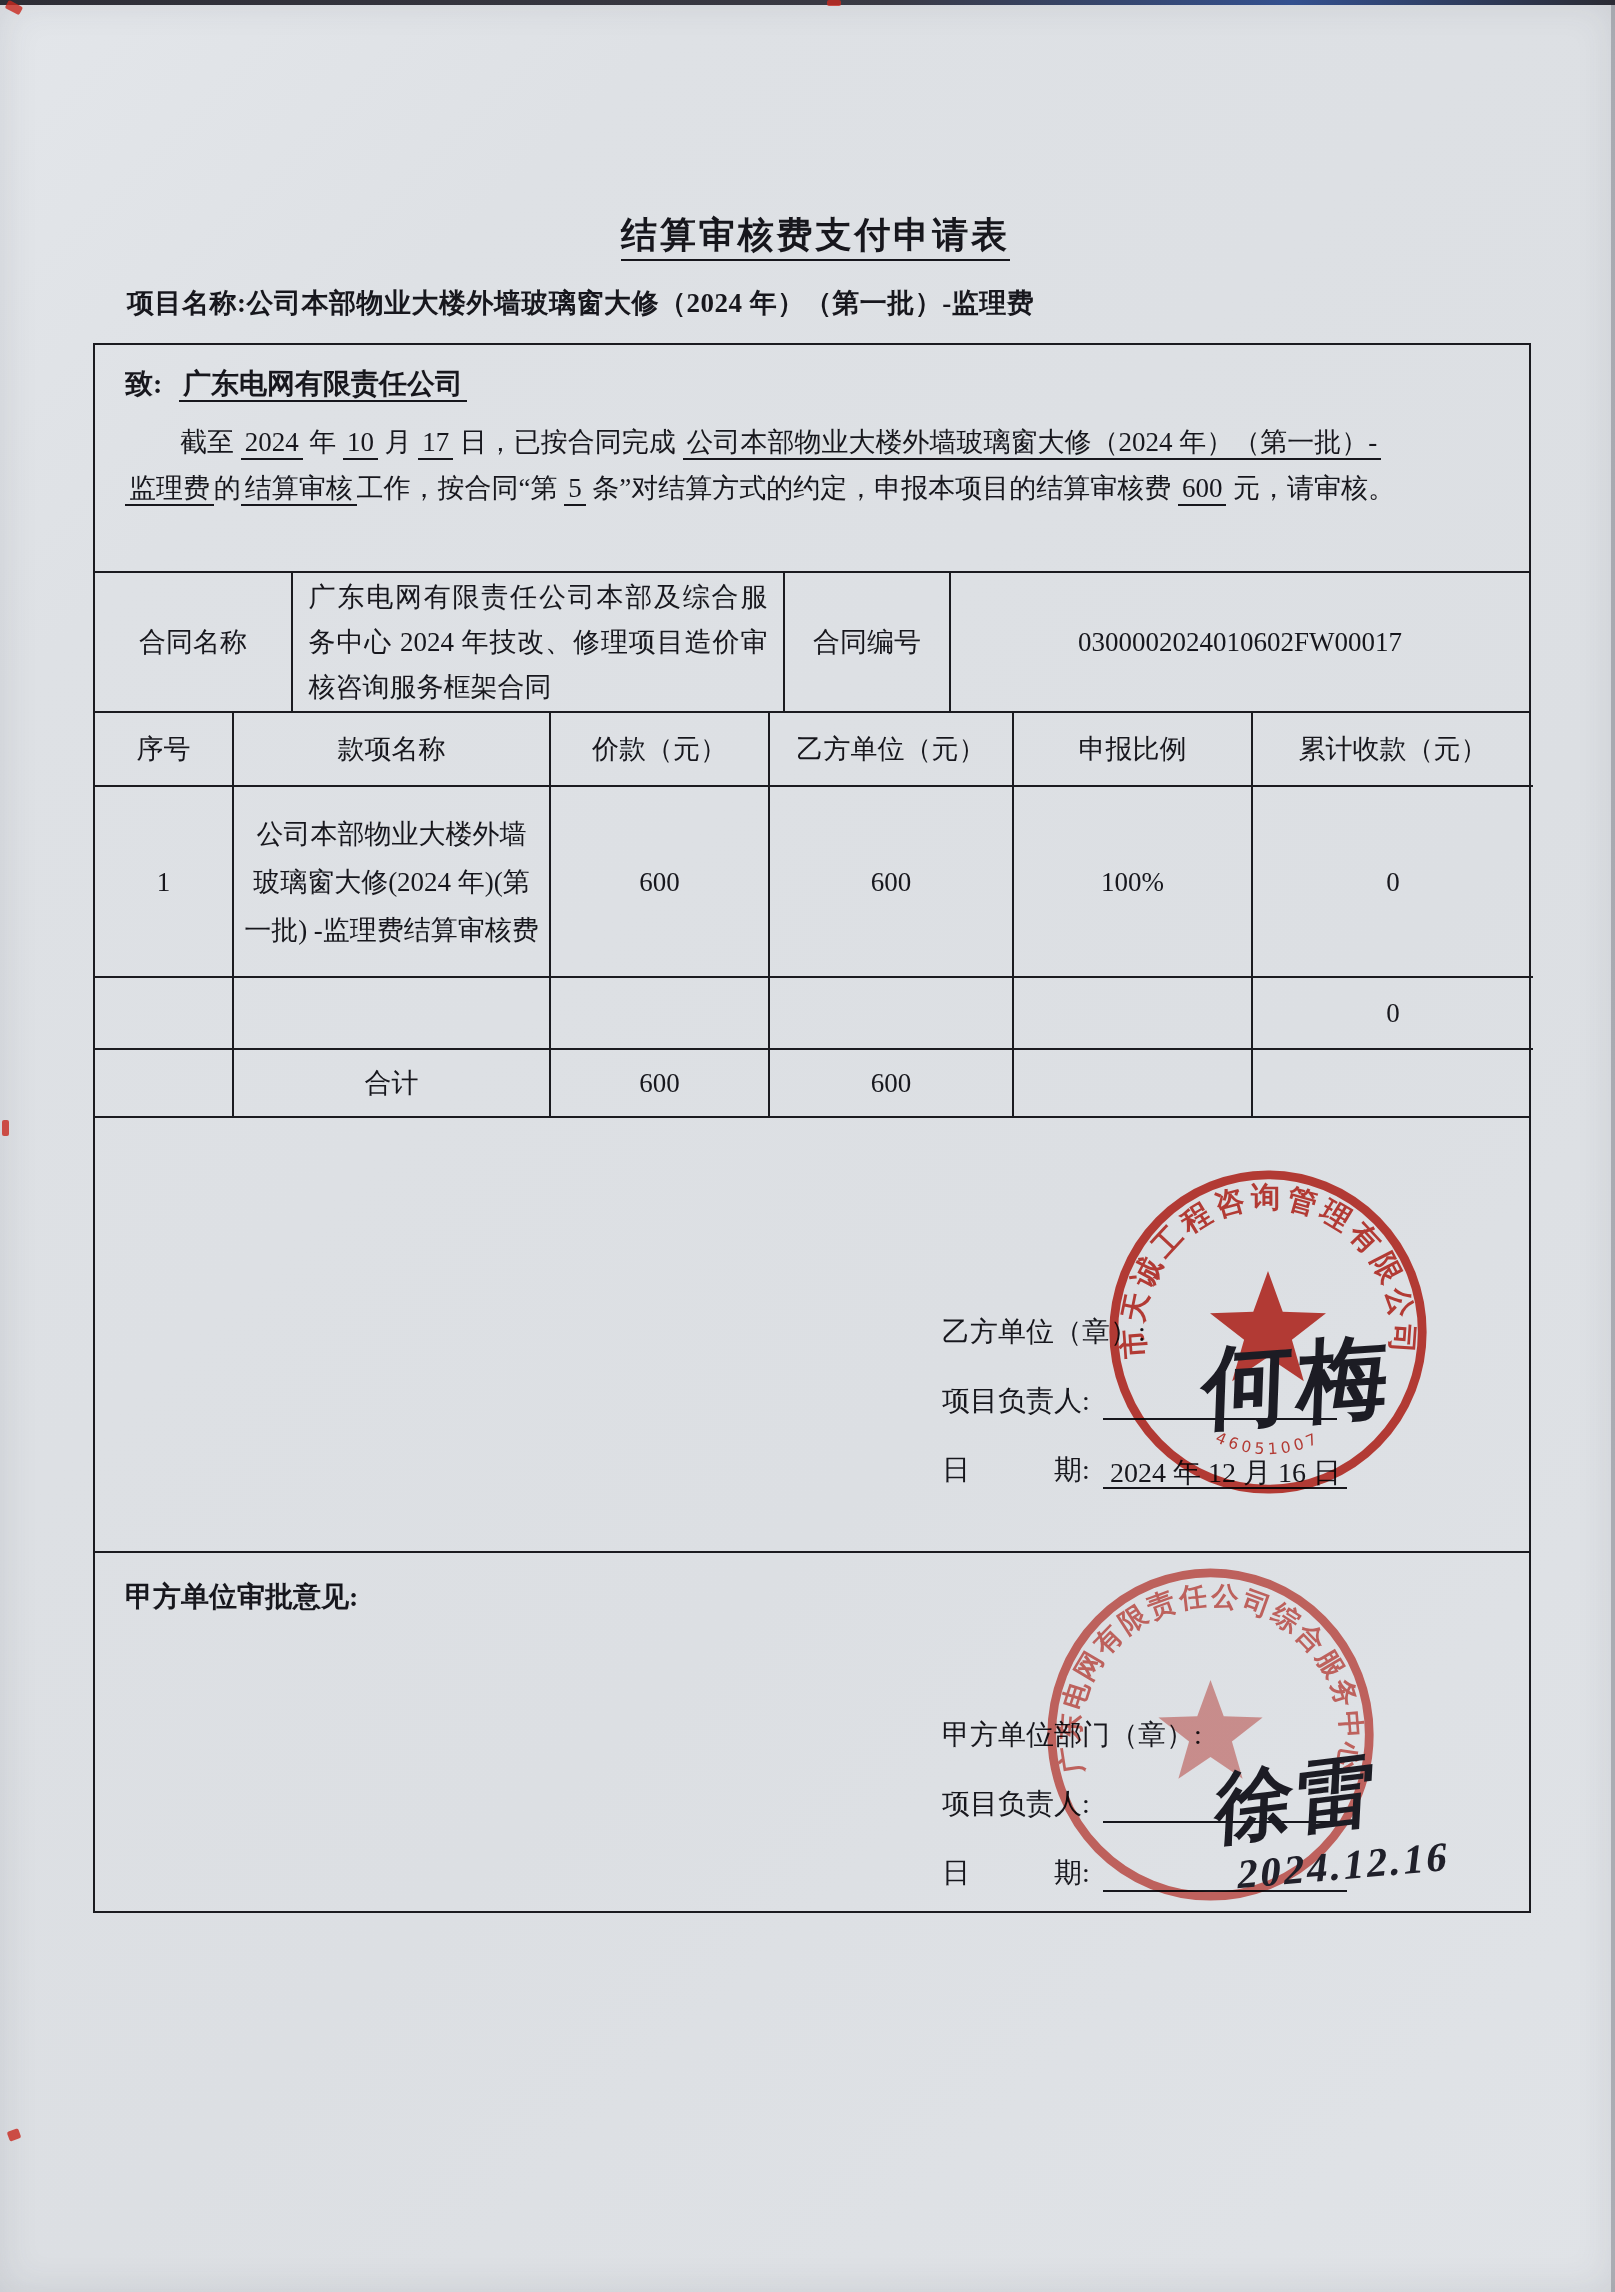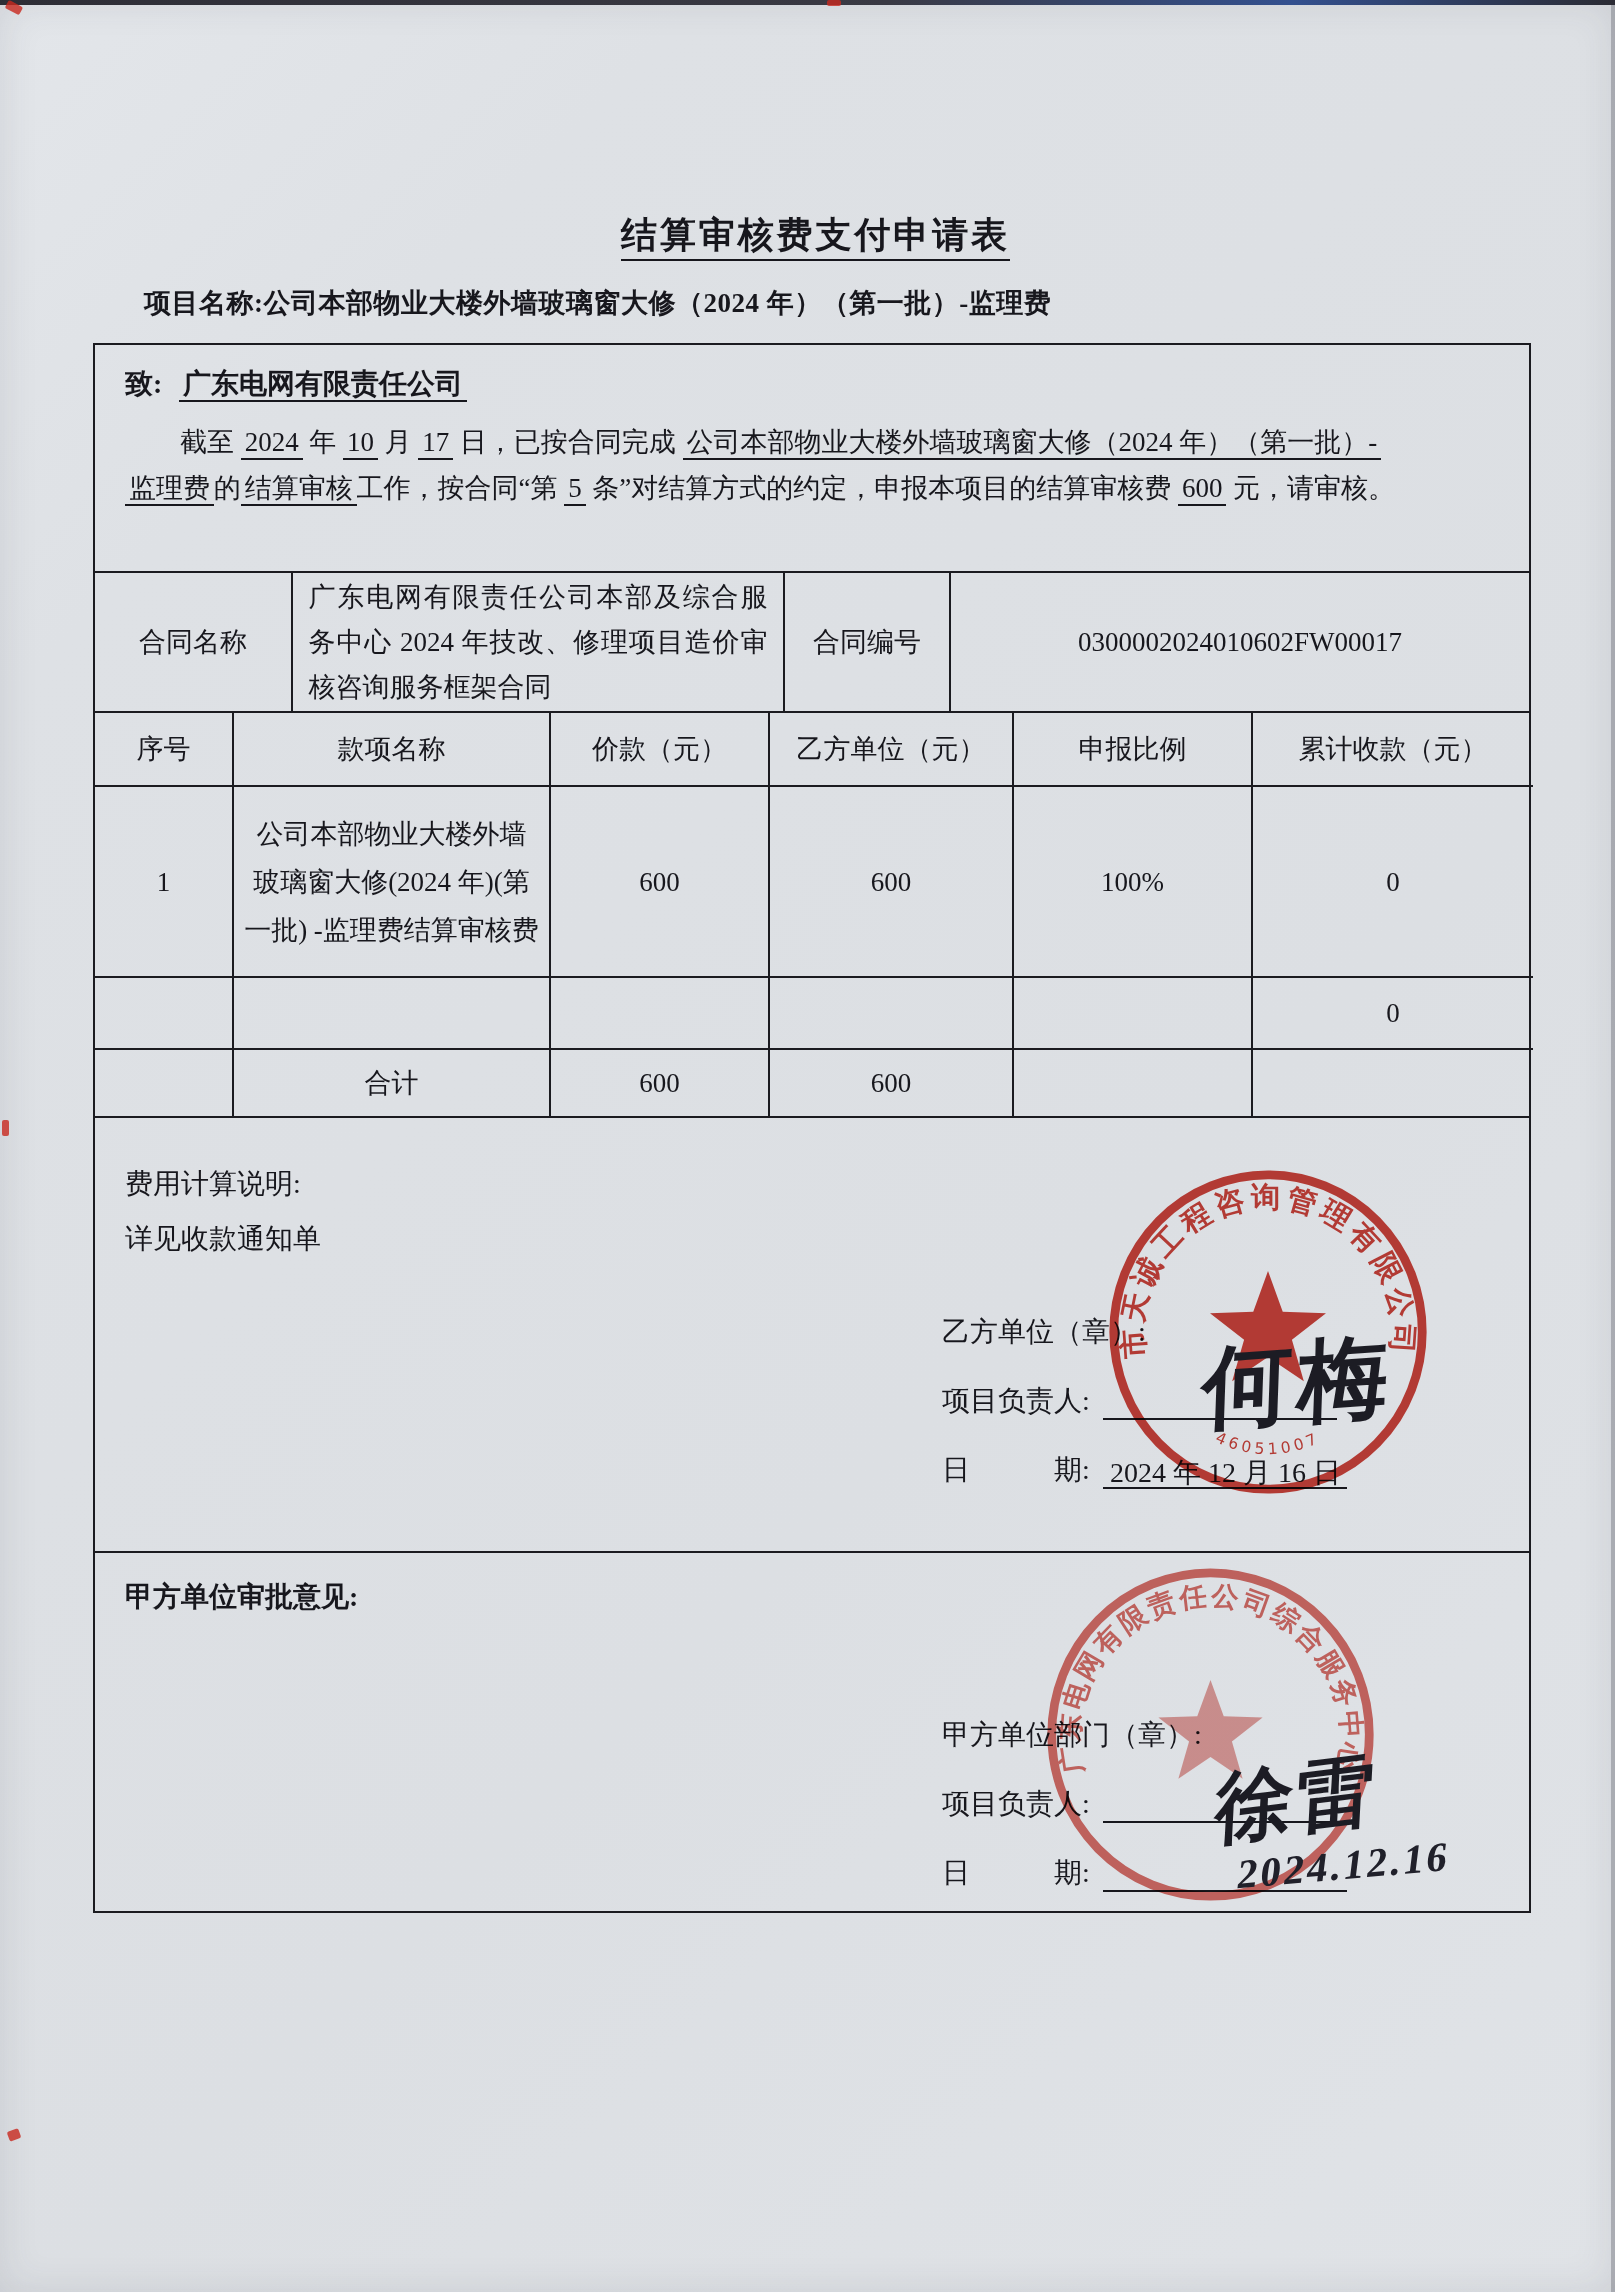--- a/index.html
+++ b/index.html
@@ -22,21 +22,21 @@
     background:linear-gradient(to right,#2e2e36 0%,#3a3a44 55%,#33508f 80%,#2b2b33 100%);}
   .scan-right{position:absolute;right:0;top:0;width:3.9px;height:100%;background:rgba(40,40,50,.25);}
   .mark{position:absolute;background:var(--stamp-red);opacity:.8;border-radius:2px;}
 
   .title{
     position:absolute;left:8px;top:211px;width:100%;
     text-align:center;font-size:36px;font-weight:bold;letter-spacing:2.9px;
   }
   .title span{border-bottom:2.9px solid var(--ink);padding-bottom:3.9px;}
   .projline{
-    position:absolute;left:144px;top:285px;font-size:27px;font-weight:600;letter-spacing:0.5px;
+    position:absolute;left:127px;top:285px;font-size:27px;font-weight:600;letter-spacing:0.5px;
   }
   .box{
     position:absolute;left:93px;top:343px;width:1438px;height:1570px;
     border:2.9px solid #1b1b20;box-sizing:border-box;
   }
   .toline{position:absolute;left:125px;top:365px;font-size:28px;font-weight:600;}
   .toline .u{margin-left:9.8px;}
   .u{border-bottom:2px solid var(--ink);padding:0 3.9px 1px 3.9px;}
   .para{position:absolute;left:125px;top:419px;width:1375px;font-size:27px;line-height:46px;}
   .para p{margin:0;}
@@ -139,24 +139,20 @@
 
       <div class="c r3 last"></div>
       <div class="c r3 last">合计</div>
       <div class="c r3 last">600</div>
       <div class="c r3 last">600</div>
       <div class="c r3 last"></div>
       <div class="c r3 last"></div>
     </div>
   </div>
 
-  <div class="notes">
-    <div>费用计算说明:</div>
-    <div>详见收款通知单</div>
-  </div>
 
   <div class="sigblock" style="left:942px;top:1313px;">
     <div class="row">乙方单位（章）:</div>
     <div class="row">
       <span>项目负责人:</span><span class="blank b-man"></span>
     </div>
     <div class="row">
       <span>日　　　期:</span><span class="blank b-date">2024 年 12 月 16 日</span>
     </div>
   </div>

